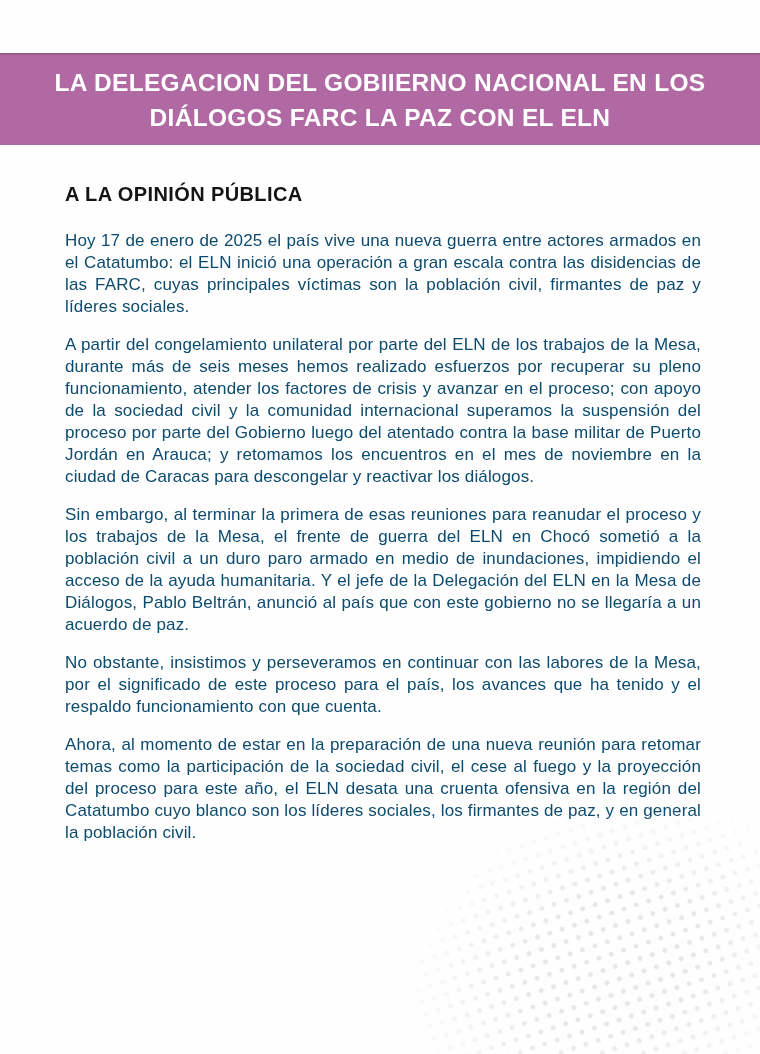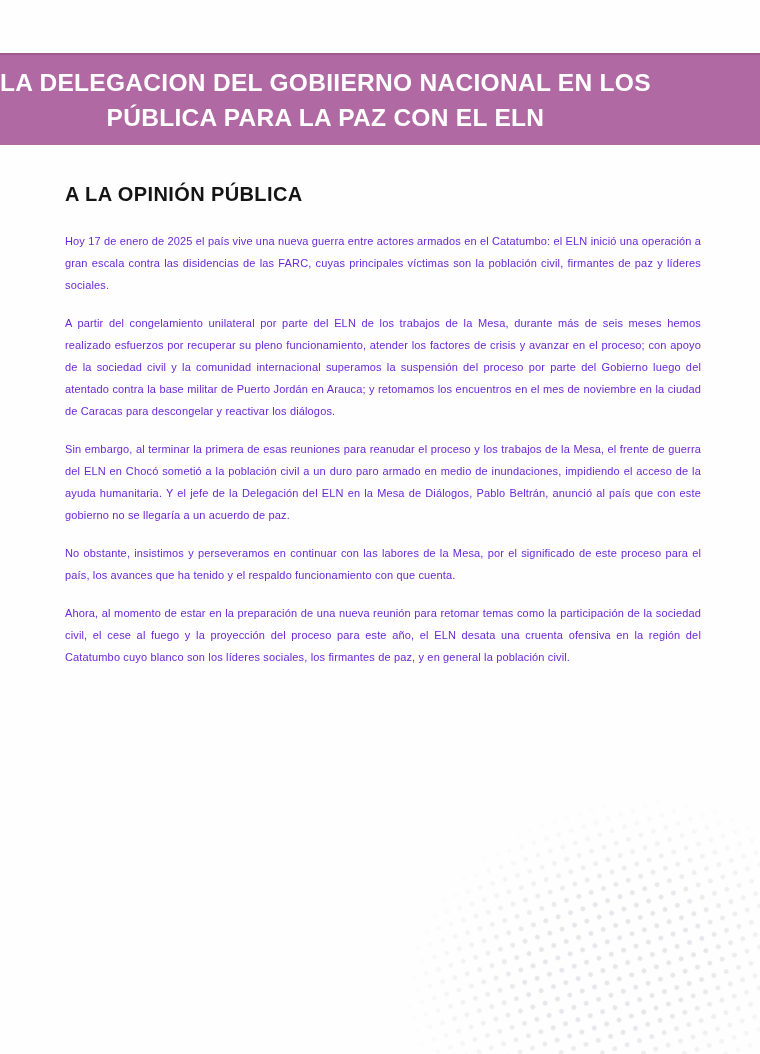--- a/index.html
+++ b/index.html
@@ -16,21 +16,21 @@
   .banner {
     position: absolute;
     left: 0;
     top: 53px;
     width: 760px;
     height: 92px;
     background: #b169a3;
     border-top: 2px solid #9c5a8e;
     display: flex;
     align-items: center;
-    justify-content: flex-start;
+    justify-content: center;
   }
   .banner h1 {
     color: #ffffff;
     font-size: 24.5px;
     font-weight: bold;
     line-height: 35px;
     letter-spacing: 0.3px;
     text-align: center;
   }
   .banner h1 .t-line { display: block; }
@@ -43,26 +43,26 @@
     color: #3b3b3b;
   }
   .salutation {
     font-size: 20px;
     font-weight: bold;
     color: #141414;
     letter-spacing: 0.4px;
     margin-bottom: 24px;
   }
   .body p {
-    font-size: 11px;
+    font-size: 17px;
     line-height: 22px;
     letter-spacing: 0.15px;
     text-align: justify;
     margin-bottom: 16px;
-    color: #6d28d9;
+    color: #0c4a6e;
   }
   
   .halftone {
     position: absolute;
     right: -70px;
     bottom: -70px;
     width: 430px;
     height: 320px;
     background-image: radial-gradient(circle, #e7e7eb 2.1px, rgba(255,255,255,0) 2.6px);
     background-size: 13px 13px;
@@ -73,21 +73,21 @@
   }
 </style>
 </head>
 <body>
 
 <div class="page">
 
   <header class="banner">
     <h1>
       <span class="t-line">LA DELEGACION DEL GOBIIERNO NACIONAL EN LOS</span>
-      <span class="t-line">PÚBLICA PARA LA PAZ CON EL ELN</span>
+      <span class="t-line">DIÁLOGOS FARC LA PAZ CON EL ELN</span>
     </h1>
   </header>
 
   <main class="body">
     <h2 class="salutation">A LA OPINIÓN PÚBLICA</h2>
 
     <p>Hoy 17 de enero de 2025 el país vive una nueva guerra entre actores armados en el Catatumbo: el ELN inició una operación a gran escala contra las disidencias de las FARC, cuyas principales víctimas son la población civil, firmantes de paz y líderes sociales.</p>
 
 
     <p>A partir del congelamiento unilateral por parte del ELN de los trabajos de la Mesa, durante más de seis meses hemos realizado esfuerzos por recuperar su pleno funcionamiento, atender los factores de crisis y avanzar en el proceso; con apoyo de la sociedad civil y la comunidad internacional superamos la suspensión del proceso por parte del Gobierno luego del atentado contra la base militar de Puerto Jordán en Arauca; y retomamos los encuentros en el mes de noviembre en la ciudad de Caracas para descongelar y reactivar los diálogos.</p>

